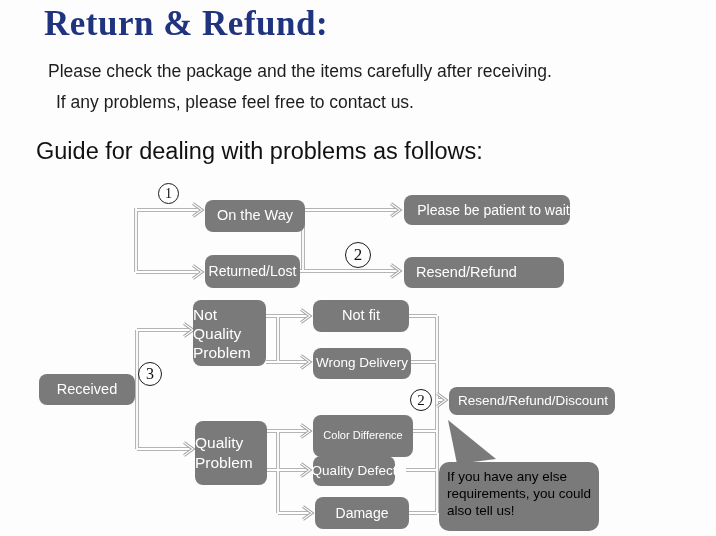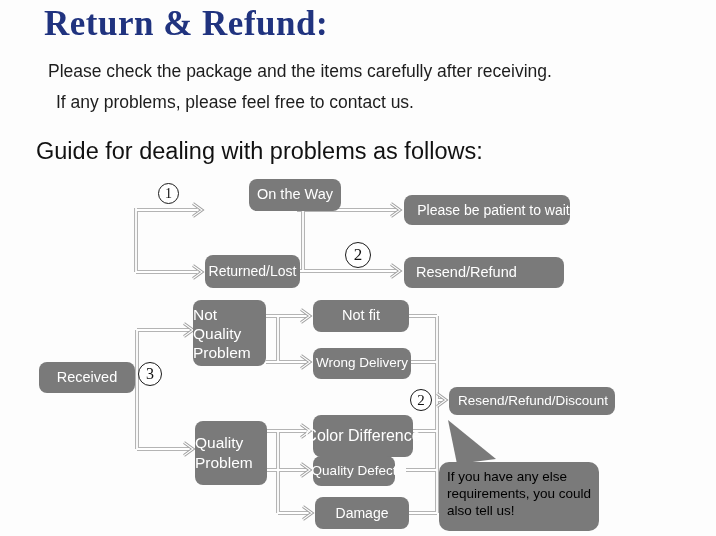--- a/index.html
+++ b/index.html
@@ -27,30 +27,30 @@
     position:absolute;
     background:#7a7a7a;color:#ffffff;
     border-radius:8px;
     display:flex;align-items:center;justify-content:center;
     font-size:14px;line-height:1.05;white-space:nowrap;
     box-sizing:border-box;
   }
   .node.left{justify-content:flex-start;}
   .node.multi{flex-direction:column;align-items:flex-start;justify-content:center;font-size:15.5px;}
   .n-not-received{left:38px;top:220px;width:92px;height:34px;}
-  .n-on-the-way{left:205px;top:179px;width:92px;height:32px;font-size:14.5px;margin-left:44px;}
+  .n-on-the-way{left:205px;top:200px;width:100px;height:32px;font-size:14.5px;}
   .n-returned-lost{left:205px;top:255px;width:95px;height:33px;}
   .n-please-wait{left:404px;top:195px;width:166px;height:30px;padding-left:13px;}
   .n-resend-refund{left:404px;top:257px;width:160px;height:31px;padding-left:12px;font-size:14.5px;}
-  .n-received{left:39px;top:362px;width:96px;height:31px;font-size:14.5px;}
+  .n-received{left:39px;top:374px;width:96px;height:31px;font-size:14.5px;}
   .n-not-quality-problem{left:193px;top:300px;width:73px;height:66px;line-height:19px;}
   .n-not-fit{left:313px;top:300px;width:96px;height:32px;font-size:14.5px;}
   .n-wrong-delivery{left:313px;top:348px;width:98px;height:31px;font-size:13.5px;}
   .n-quality-problem{left:195px;top:421px;width:72px;height:64px;line-height:20px;}
-  .n-color-difference{left:313px;top:415px;width:100px;height:42px;font-size:16px;}
+  .n-color-difference{left:313px;top:415px;width:100px;height:42px;font-size:11px;}
   .n-quality-defect{left:313px;top:456px;width:82px;height:30px;font-size:13.5px;}
   .n-damage{left:315px;top:497px;width:94px;height:32px;}
   .n-resend-discount{left:449px;top:387px;width:166px;height:28px;padding-left:9px;font-size:13.5px;}
   
   .marker{
     position:absolute;background:#ffffff;color:#111111;
     border:1.6px solid #1a1a1a;border-radius:50%;
     display:flex;align-items:center;justify-content:center;
     font-family:"Liberation Serif", serif;box-sizing:border-box;
   }

